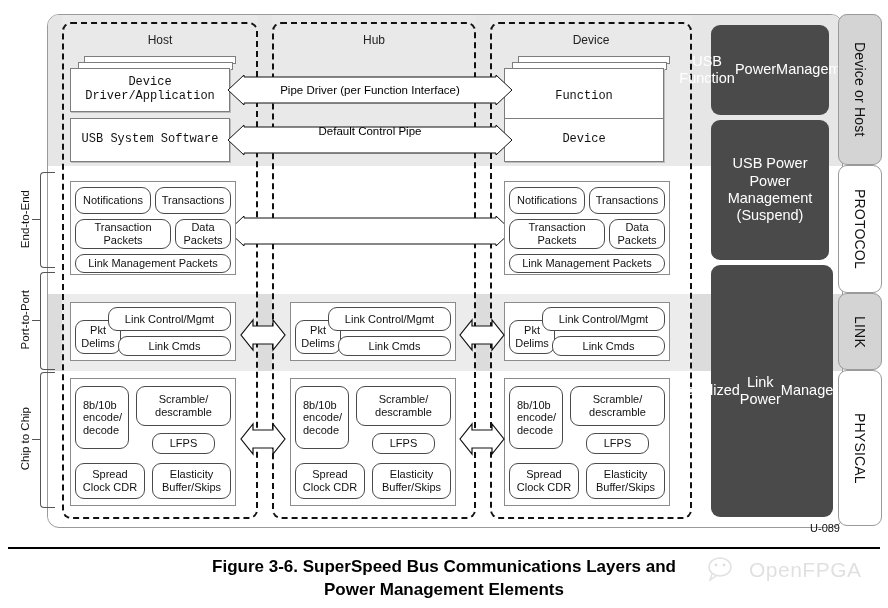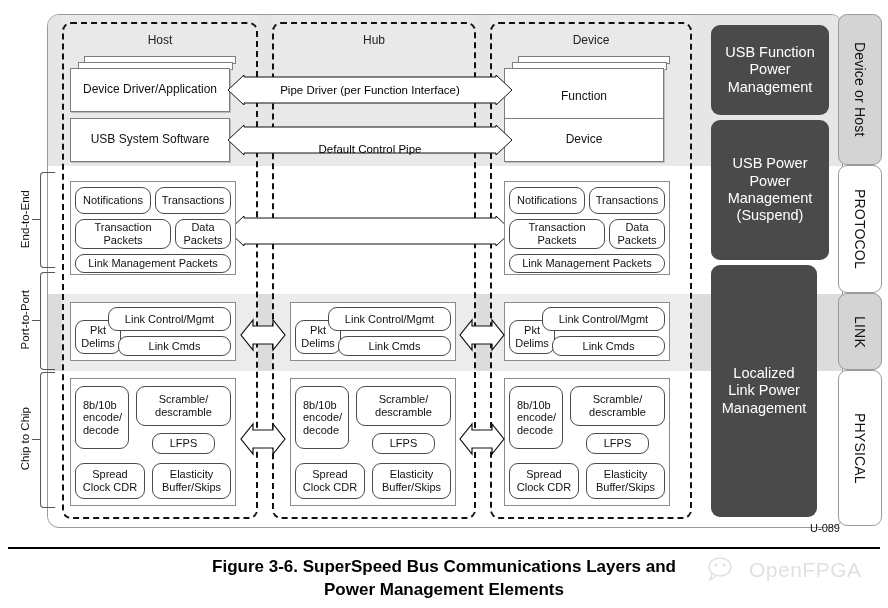--- a/index.html
+++ b/index.html
@@ -37,21 +37,21 @@
   }
   .dashcol .coltitle{
     position:absolute;top:9px;left:0;right:0;text-align:center;
     font-size:12px;color:#222;
   }
 
   
   .wbox{
     position:absolute;background:#ffffff;border:1px solid #7d7d7d;
     box-sizing:border-box;display:flex;align-items:center;justify-content:center;
-    text-align:center;font-size:12px;color:#111;line-height:1.15;
+    text-align:center;font-size:12px;color:#111;line-height:1.15;font-family:Liberation Mono, monospace;
   }
   .wbox.shadow{box-shadow:1px 1px 0 0 #bdbdbd;}
   .stackline{position:absolute;border:1px solid #7d7d7d;background:#fff;box-sizing:border-box;}
 
   
   .pill{
     position:absolute;background:#ffffff;border:1px solid #4a4a4a;border-radius:9px;
     box-sizing:border-box;display:flex;align-items:center;justify-content:center;
     text-align:center;font-size:11px;color:#111;line-height:1.14;
   }
@@ -154,21 +154,21 @@
     <svg class="pipe" style="left:180px;top:60px;width:284px;height:30px;" viewBox="0 0 284 30">
       <polygon points="16,2 268,2 268,0 284,15 268,30 268,28 16,28 16,30 0,15 16,0" fill="#ffffff" stroke="#111" stroke-width="1"></polygon>
     </svg>
     <div style="position:absolute;left:180px;top:60px;width:284px;height:30px;display:flex;align-items:center;justify-content:center;font-size:11.5px;">
       <span>Pipe Driver (per Function Interface)</span>
     </div>
 
     <svg class="pipe" style="left:180px;top:110px;width:284px;height:30px;" viewBox="0 0 284 30">
       <polygon points="16,2 268,2 268,0 284,15 268,30 268,28 16,28 16,30 0,15 16,0" fill="#ffffff" stroke="#111" stroke-width="1"></polygon>
     </svg>
-    <div style="position:absolute;left:180px;top:110px;width:284px;height:30px;display:flex;align-items:flex-end;justify-content:center;font-size:11.5px;">
+    <div style="position:absolute;left:180px;top:110px;width:284px;height:30px;display:flex;align-items:flex-start;justify-content:center;font-size:11.5px;">
       <span>Default Control Pipe</span>
     </div>
 
     <svg class="pipe" style="left:180px;top:201px;width:284px;height:30px;" viewBox="0 0 284 30">
       <polygon points="16,2 268,2 268,0 284,15 268,30 268,28 16,28 16,30 0,15 16,0" fill="#ffffff" stroke="#111" stroke-width="1"></polygon>
     </svg>
 
     <div class="groupbox" style="left:22px;top:166px;width:166px;height:94px;"></div>
     <div class="pill" style="left:27px;top:172px;width:76px;height:27px;">
       <span>Notifications</span>
@@ -316,32 +316,32 @@
       <span>Buffer/Skips</span>
     </div>
 
     <svg style="position:absolute;left:191px;top:407px;width:48px;height:34px;" viewBox="0 0 48 34">
       <polygon points="14,8 34,8 34,2 46,17 34,32 34,26 14,26 14,32 2,17 14,2" fill="#ffffff" stroke="#111" stroke-width="1.2"></polygon>
     </svg>
     <svg style="position:absolute;left:410px;top:407px;width:48px;height:34px;" viewBox="0 0 48 34">
       <polygon points="14,8 34,8 34,2 46,17 34,32 34,26 14,26 14,32 2,17 14,2" fill="#ffffff" stroke="#111" stroke-width="1.2"></polygon>
     </svg>
 
-    <div class="pmblock" style="left:663px;top:10px;width:118px;height:90px;flex-direction:column;">
+    <div class="pmblock" style="left:663px;top:10px;width:118px;height:90px;flex-direction:row;">
       <span>USB Function</span>
       <span>Power</span>
       <span>Management</span>
     </div>
     <div class="pmblock" style="left:663px;top:105px;width:118px;height:140px;flex-direction:column;">
       <span>USB Power</span>
       <span>Power</span>
       <span>Management</span>
       <span>(Suspend)</span>
     </div>
-    <div class="pmblock" style="left:663px;top:250px;width:106px;height:252px;flex-direction:column;">
+    <div class="pmblock" style="left:663px;top:250px;width:122px;height:252px;">
       <span>Localized</span>
       <span>Link Power</span>
       <span>Management</span>
     </div>
 
   </div>
 
   <div class="rtab g" style="top:14px;height:151px;">
     <span>Device or Host</span>
   </div>

